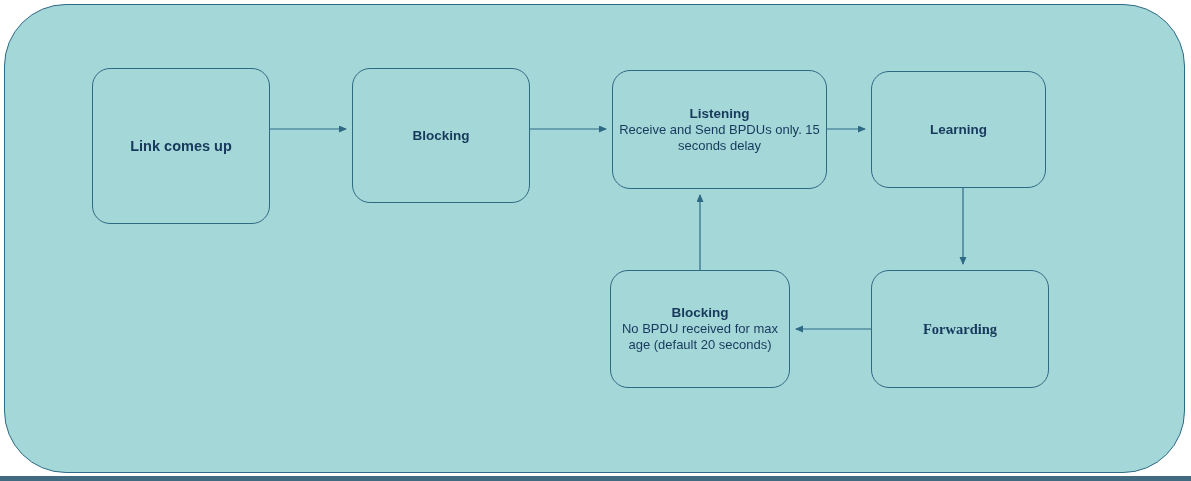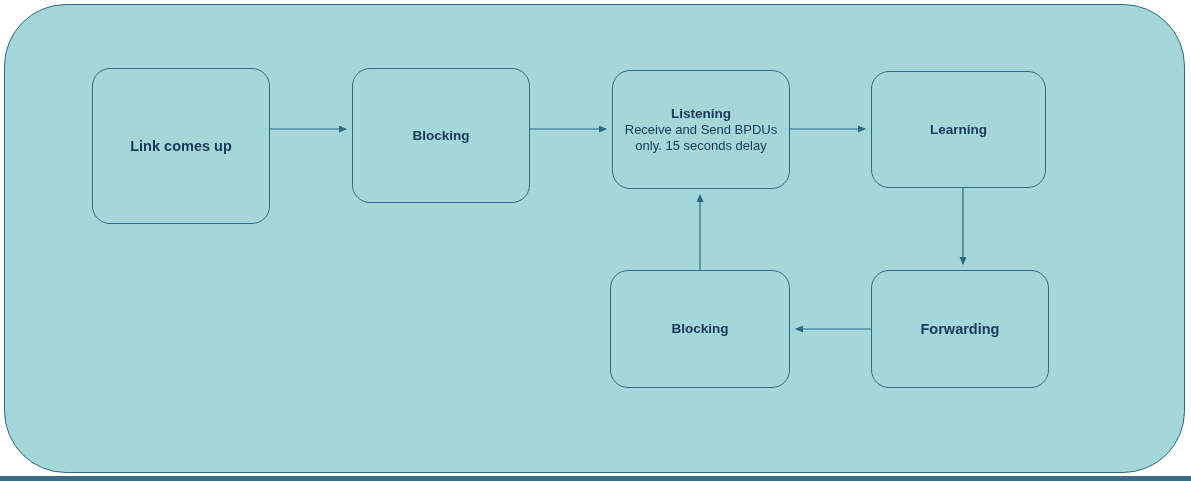--- a/index.html
+++ b/index.html
@@ -57,24 +57,24 @@
     font-size:13.5px;
   }
   .node.solo .title{
     font-size:14.5px;
   }
   .node .body{
     max-width:100%;
   }
   .node-1{left:92px;  top:68px;  width:178px; height:156px;}
   .node-2{left:352px; top:68px;  width:178px; height:135px;}
-  .node-3{left:612px; top:70px;  width:178px; height:119px;}
+  .node-3{left:612px; top:70px;  width:215px; height:119px;}
   .node-4{left:871px; top:71px;  width:175px; height:117px;}
   .node-5{left:610px; top:270px; width:180px; height:118px;}
-  .node-6{left:871px; top:270px; width:178px; height:118px;}
+  .node-6{left:871px; top:270px; width:178px; height:118px;font-family:Liberation Serif, serif;}
   svg.edges{
     position:absolute;
     left:0; top:0;
     width:1191px; height:481px;
     pointer-events:none;
   }
   svg.edges line{
     stroke:var(--stroke);
     stroke-width:1.2;
   }
@@ -127,20 +127,21 @@
     <span class="title">Listening</span>
     <span class="body">Receive and Send BPDUs only. 15 seconds delay</span>
   </div>
 
   <div class="node node-4">
     <span class="title">Learning</span>
   </div>
 
   <div class="node node-5">
     <span class="title">Blocking</span>
+    <span class="body">No BPDU received for max age (default 20 seconds)</span>
   </div>
 
   <div class="node node-6 solo">
     <span class="title">Forwarding</span>
   </div>
 
   <div class="bottom-bar"></div>
 
 </div>
 

